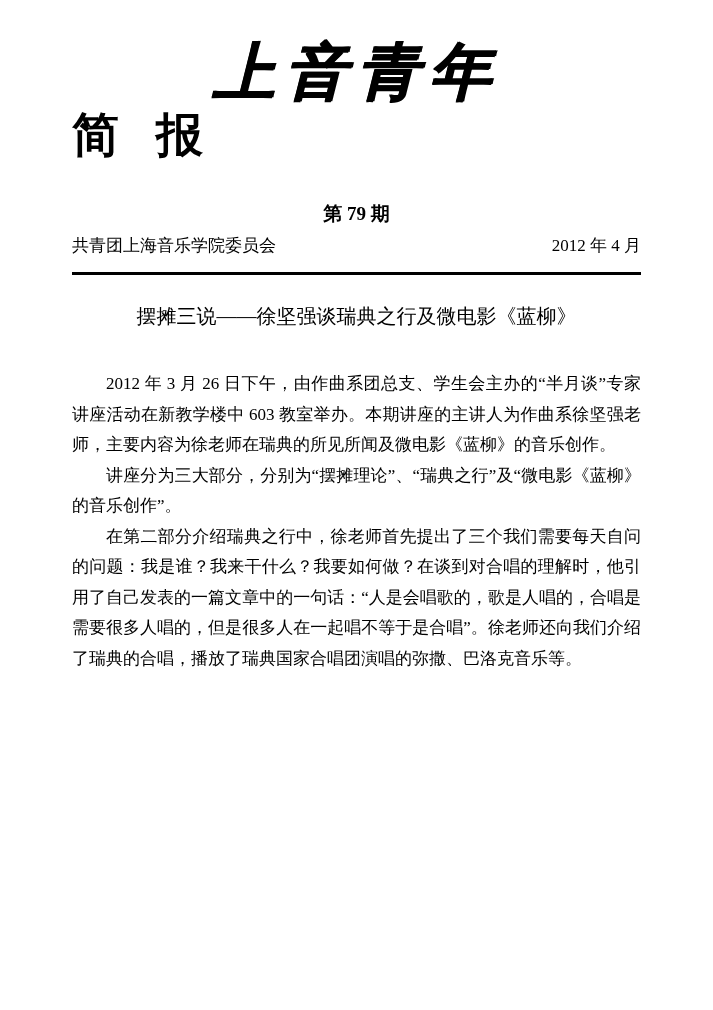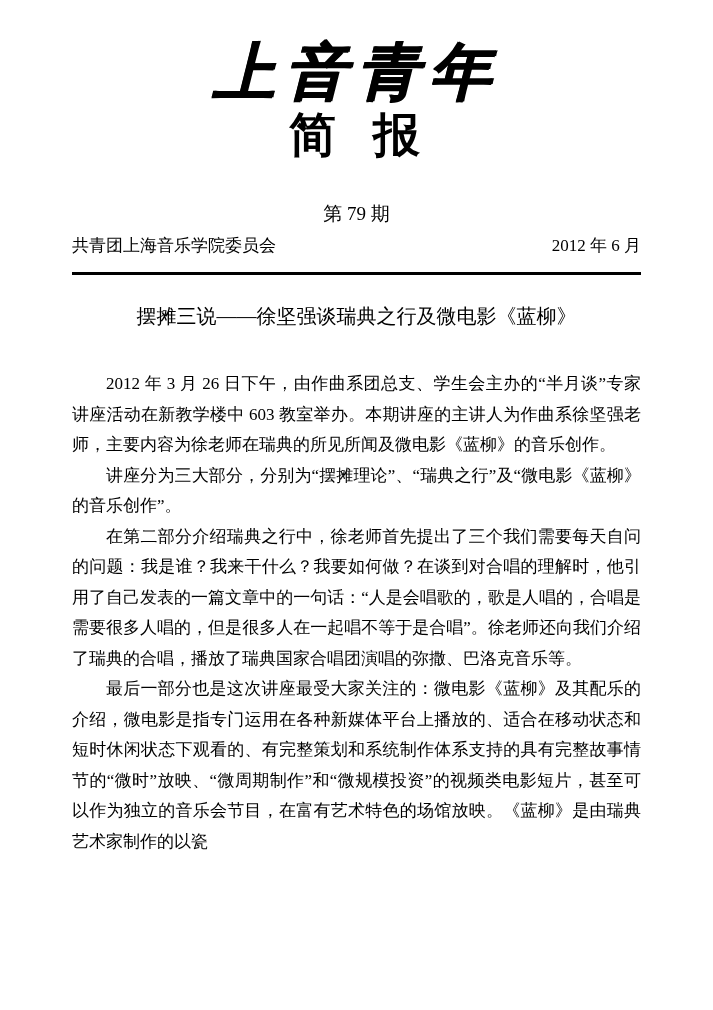--- a/index.html
+++ b/index.html
@@ -24,33 +24,32 @@
     font-family: "Liberation Serif", "DejaVu Serif", serif;
     font-style: italic;
     font-weight: bold;
     font-size: 62px;
     line-height: 72px;
     letter-spacing: 10px;
     text-shadow: 1.5px 0 0 #000, 0 1px 0 #000;
     white-space: nowrap;
   }
   .masthead-subtitle {
-    text-align: center;
     font-family: "Liberation Sans", "DejaVu Sans", sans-serif;
     font-weight: bold;
     font-size: 47px;
     line-height: 54px;
     letter-spacing: 4px;
     word-spacing: 16px;
     white-space: nowrap;
   }
   .issue-number {
     margin-top: 40px;
     text-align: center;
-    font-weight: normal;
+    font-weight: bold;
     font-size: 19px;
     line-height: 24px;
   }
   .meta-row {
     margin-top: 8px;
     display: flex;
     justify-content: space-between;
     align-items: flex-start;
     font-size: 17px;
     line-height: 24px;
@@ -85,28 +84,27 @@
 <body>
 
 <div class="page">
 
   <header>
     <div class="masthead-title">上音青年</div>
     <div class="masthead-subtitle">简 报</div>
     <div class="issue-number">第 79 期</div>
     <div class="meta-row">
       <span>共青团上海音乐学院委员会</span>
-      <span>2012 年 6 月</span>
+      <span>2012 年 4 月</span>
     </div>
     <div class="divider-rule"></div>
   </header>
 
   <article>
     <h1 class="article-title">摆摊三说——徐坚强谈瑞典之行及微电影《蓝柳》</h1>
     <div class="article-body">
       <p>2012 年 3 月 26 日下午，由作曲系团总支、学生会主办的“半月谈”专家讲座活动在新教学楼中 603 教室举办。本期讲座的主讲人为作曲系徐坚强老师，主要内容为徐老师在瑞典的所见所闻及微电影《蓝柳》的音乐创作。</p>
       <p>讲座分为三大部分，分别为“摆摊理论”、“瑞典之行”及“微电影《蓝柳》的音乐创作”。</p>
       <p>在第二部分介绍瑞典之行中，徐老师首先提出了三个我们需要每天自问的问题：我是谁？我来干什么？我要如何做？在谈到对合唱的理解时，他引用了自己发表的一篇文章中的一句话：“人是会唱歌的，歌是人唱的，合唱是需要很多人唱的，但是很多人在一起唱不等于是合唱”。徐老师还向我们介绍了瑞典的合唱，播放了瑞典国家合唱团演唱的弥撒、巴洛克音乐等。</p>
-      <p>最后一部分也是这次讲座最受大家关注的：微电影《蓝柳》及其配乐的介绍，微电影是指专门运用在各种新媒体平台上播放的、适合在移动状态和短时休闲状态下观看的、有完整策划和系统制作体系支持的具有完整故事情节的“微时”放映、“微周期制作”和“微规模投资”的视频类电影短片，甚至可以作为独立的音乐会节目，在富有艺术特色的场馆放映。《蓝柳》是由瑞典艺术家制作的以瓷</p>
     </div>
   </article>
 
 </div>
 
 </body></html>

